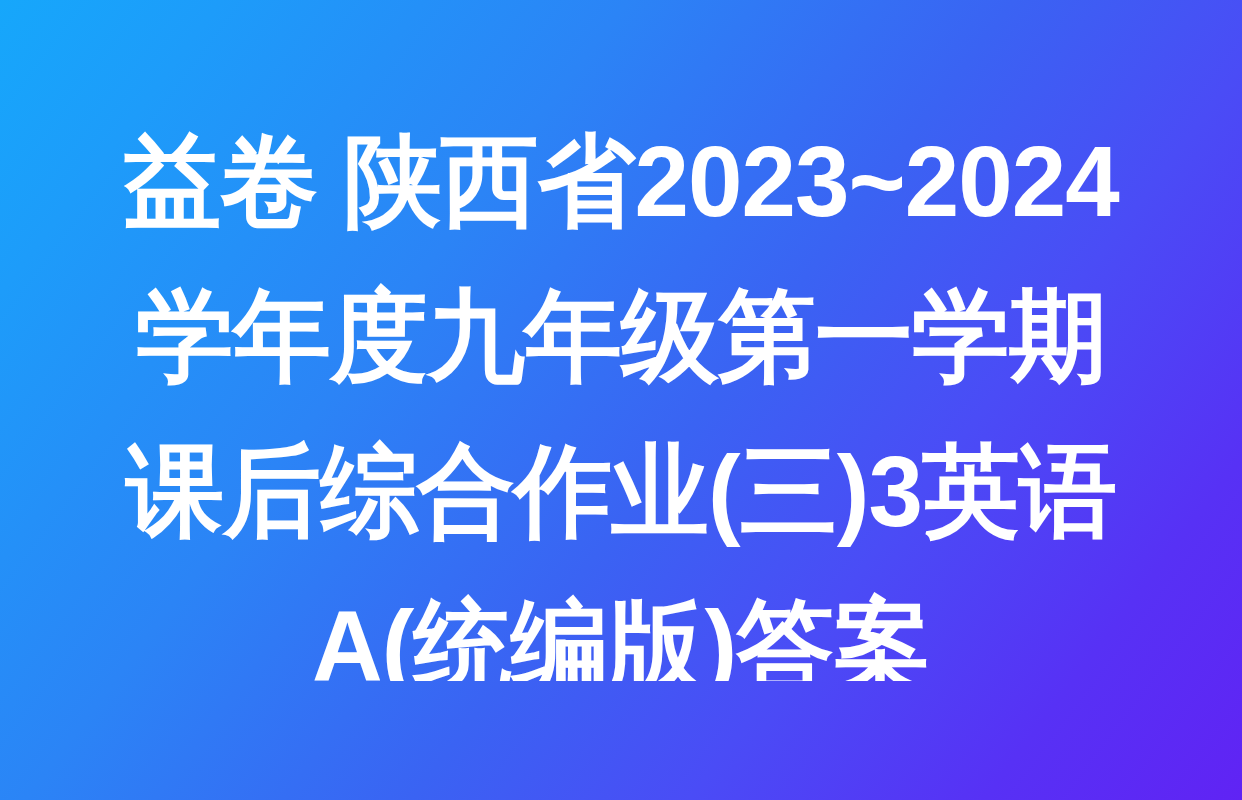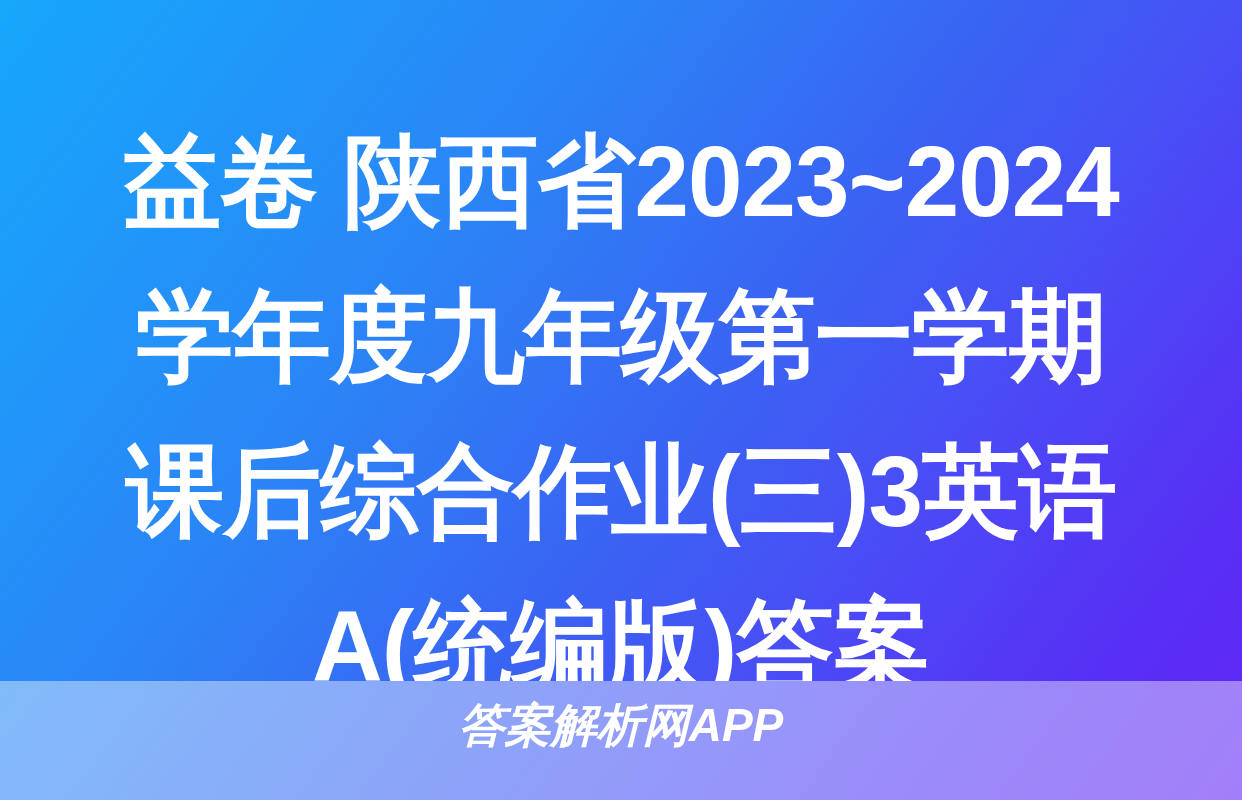--- a/index.html
+++ b/index.html
@@ -97,17 +97,14 @@
 <body>
 
 <div id="stage">
 
   <div id="bg-gradient"></div>
 
   <div id="title-wrap">
     <div id="title"><span class="t-inner">益卷 陕西省2023~2024学年度九年级第一学期课后综合作业(三)3英语A(统编版)答案</span></div>
   </div>
 
-  <div id="footer-band">
-    <div id="footer-text">答案解析网APP</div>
-  </div>
 
 </div>
 
 </body></html>

